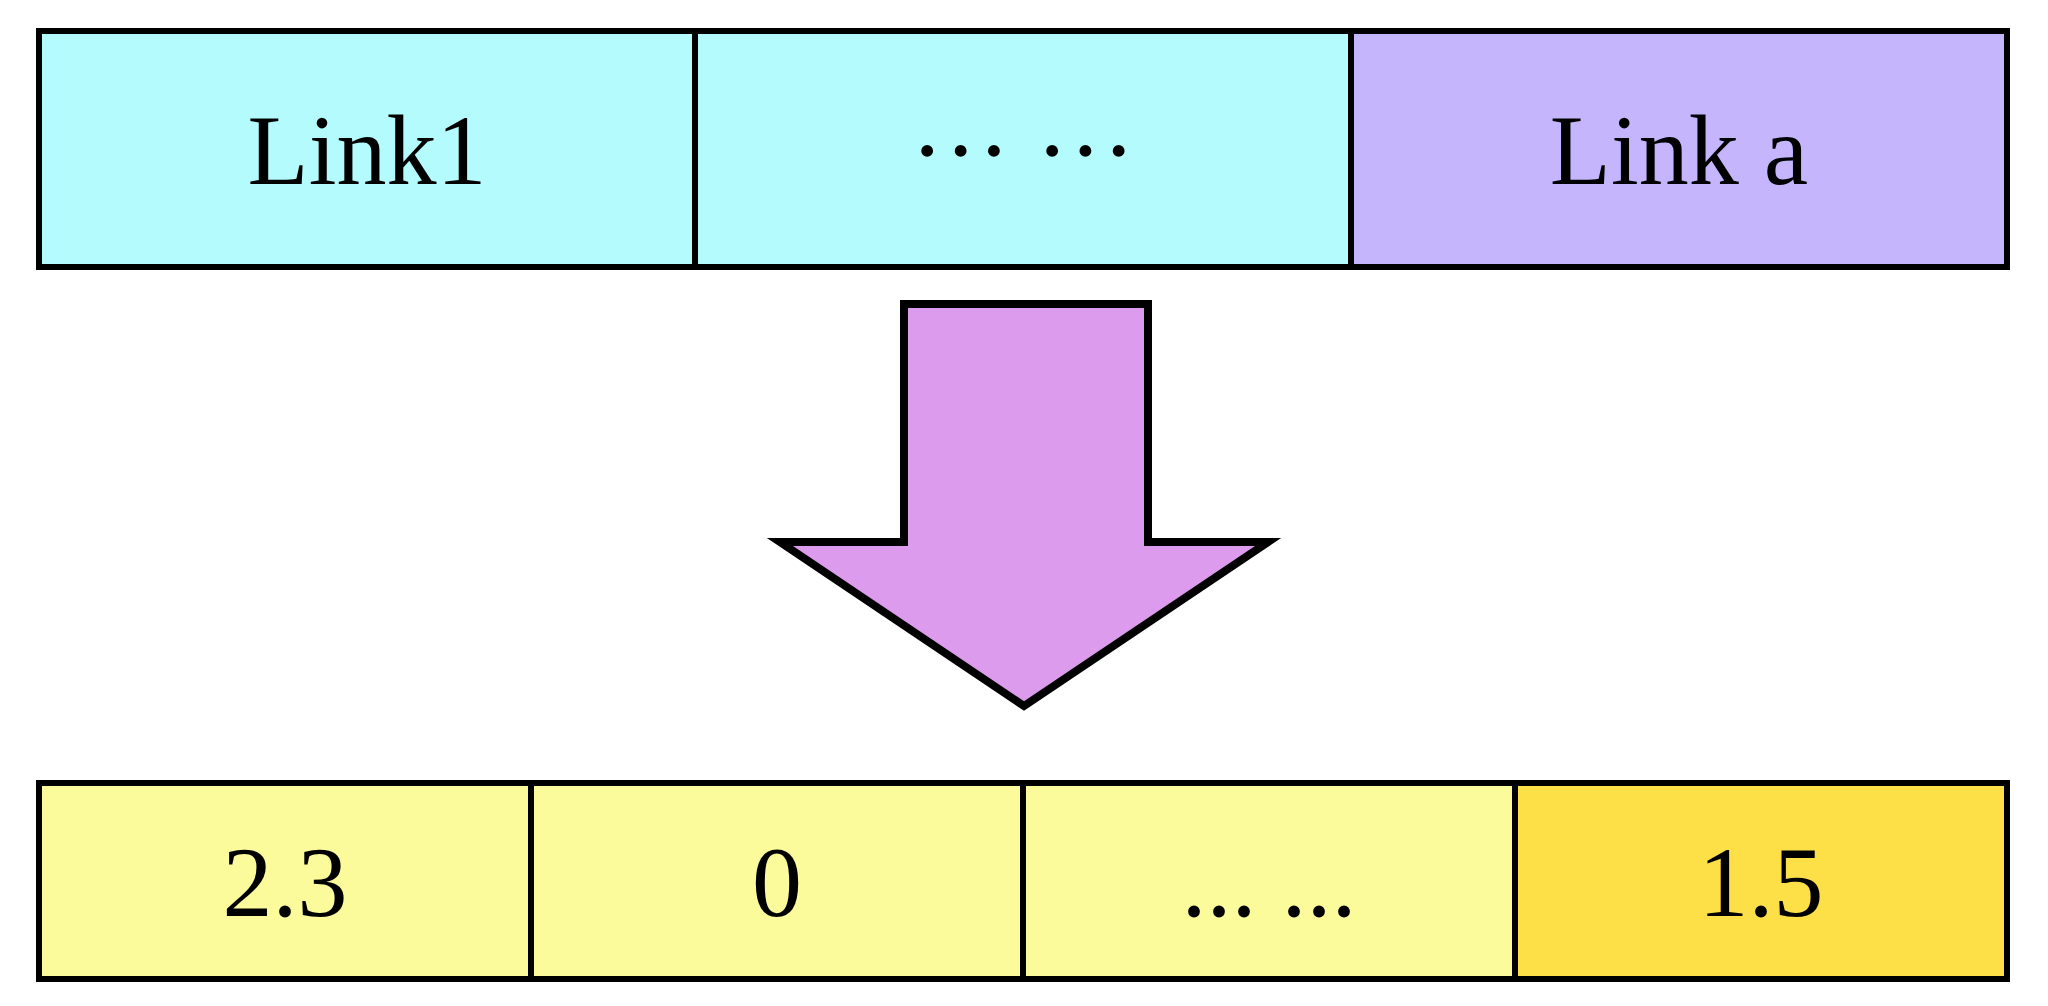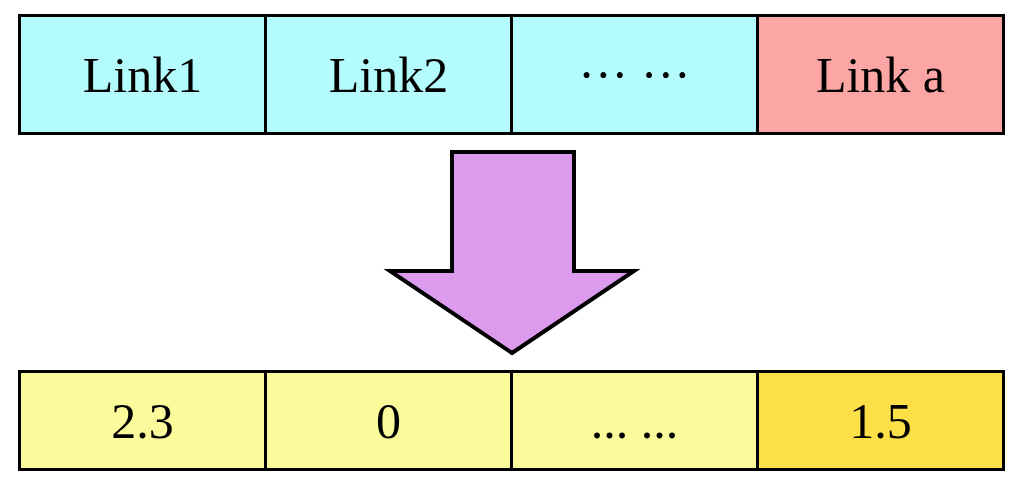--- a/index.html
+++ b/index.html
@@ -14,21 +14,21 @@
   .canvas { position: absolute; left: 0; top: 0; width: 1024px; height: 503px; }
 
   .row-table {
     position: absolute;
     left: 18px;
     width: 987px;
     display: flex;
     border: 3px solid #000;
   }
   .row-links  { top: 14px;  height: 121px; }
-  .row-values { top: 370px; height: 101px; }
+  .row-values { top: 390px; height: 101px; }
 
   .cell {
     flex: 1 1 0;
     display: flex;
     align-items: center;
     justify-content: center;
     font-size: 50px;
     line-height: 1;
     border-right: 3px solid #000;
     white-space: pre;
@@ -42,23 +42,22 @@
     pointer-events: none;
   }
 </style>
 </head>
 <body>
 
 <div class="canvas">
 
   <div class="row-table row-links">
     <div class="cell" style="background-color: rgb(179, 251, 253);">Link1</div>
-    <div class="cell" style="background-color: rgb(179, 251, 253);">Link2</div>
     <div class="cell" style="background-color: rgb(179, 251, 253);">··· ···</div>
-    <div class="cell" style="background-color: #fca5a5;">Link a</div>
+    <div class="cell" style="background-color: #c4b5fd;">Link a</div>
   </div>
 
   <svg class="arrow-svg" viewBox="0 0 1024 503" xmlns="http://www.w3.org/2000/svg">
     <polygon points="452,152 574,152 574,271 634,271 512,353 390,271 452,271" stroke="#000000" stroke-width="4" stroke-linejoin="miter" fill="#DD9BEE"></polygon>
   </svg>
 
   <div class="row-table row-values">
     <div class="cell" style="background-color: rgb(251, 251, 155);">2.3</div>
     <div class="cell" style="background-color: rgb(251, 251, 155);">0</div>
     <div class="cell" style="background-color: rgb(251, 251, 155);">... ...</div>

